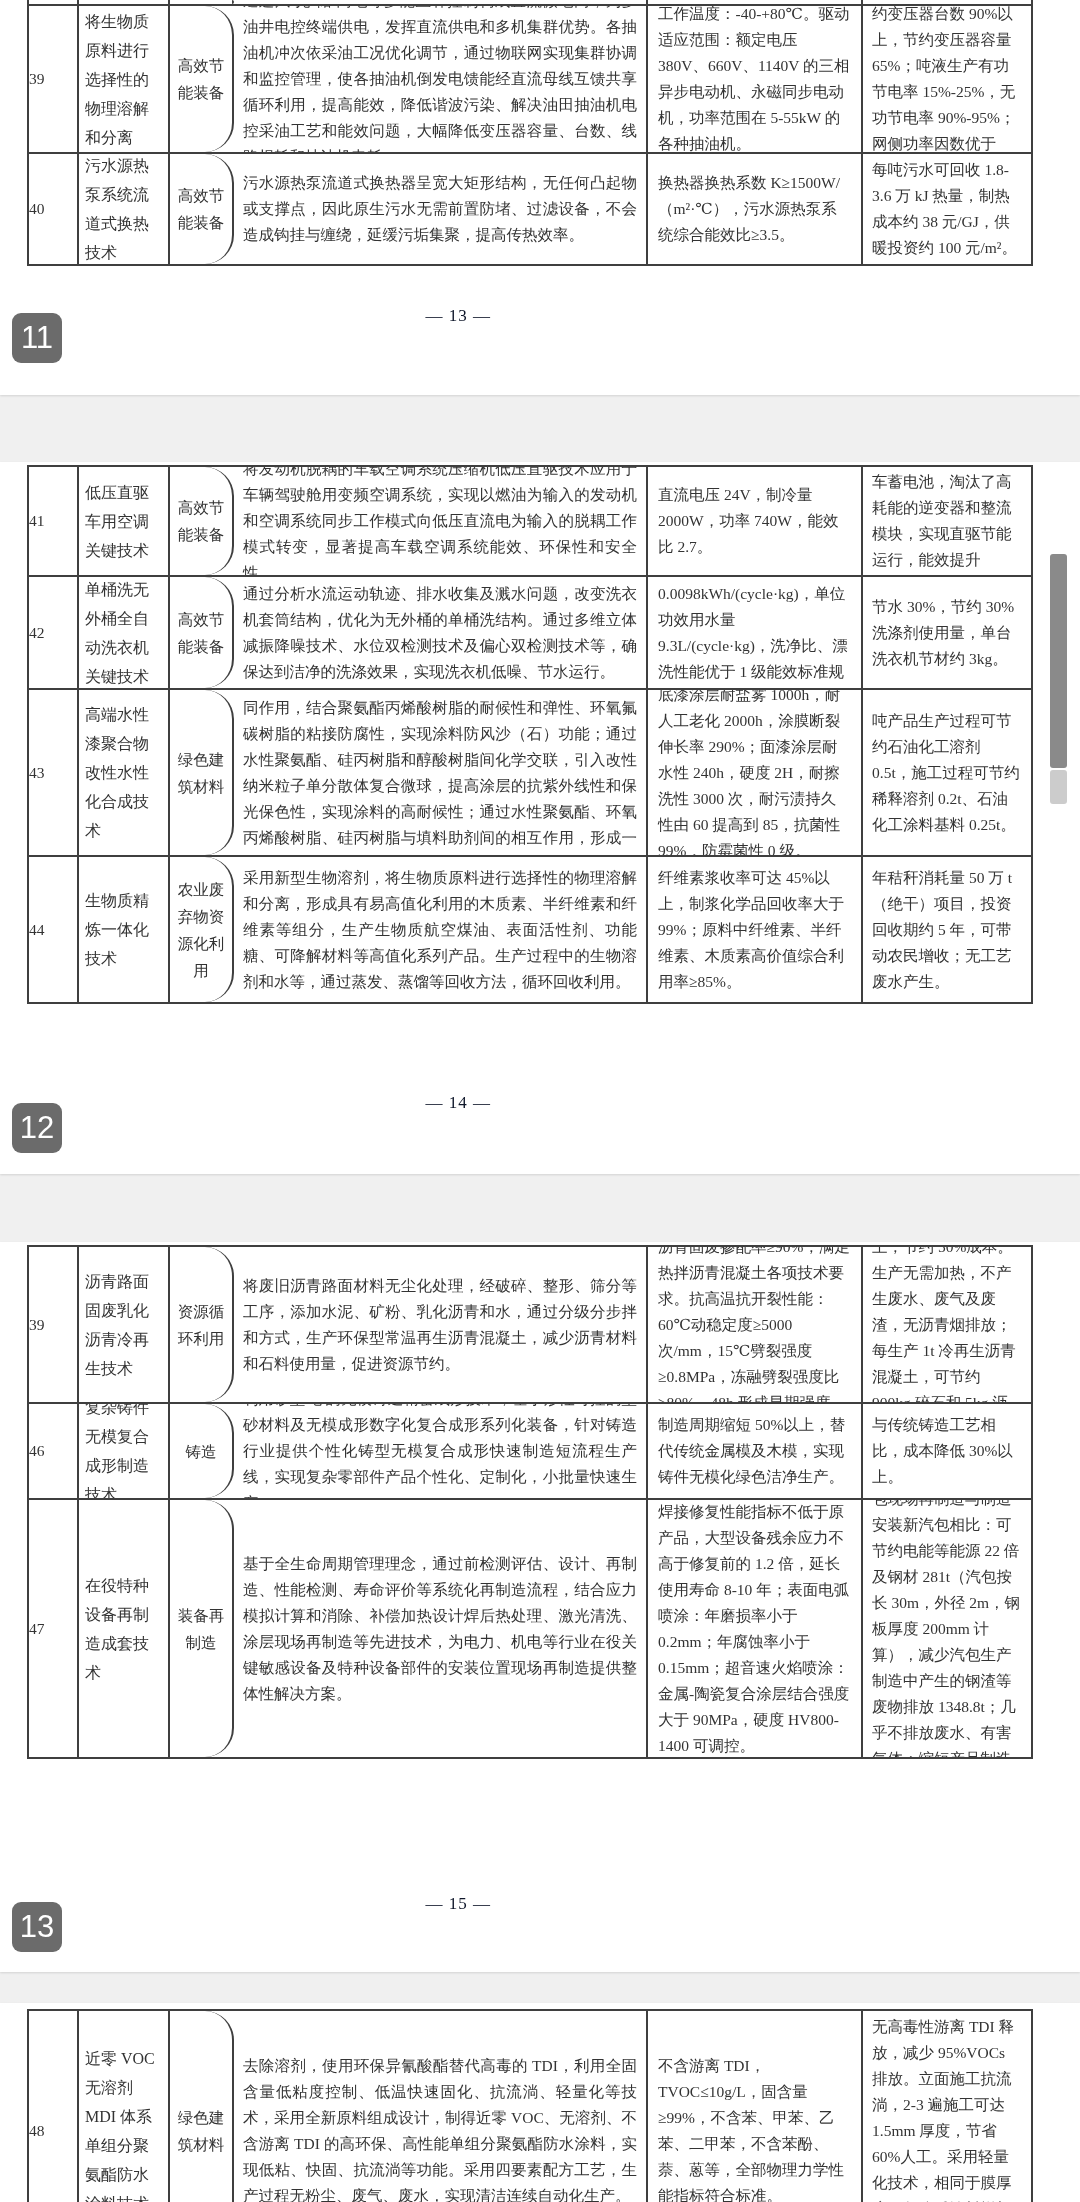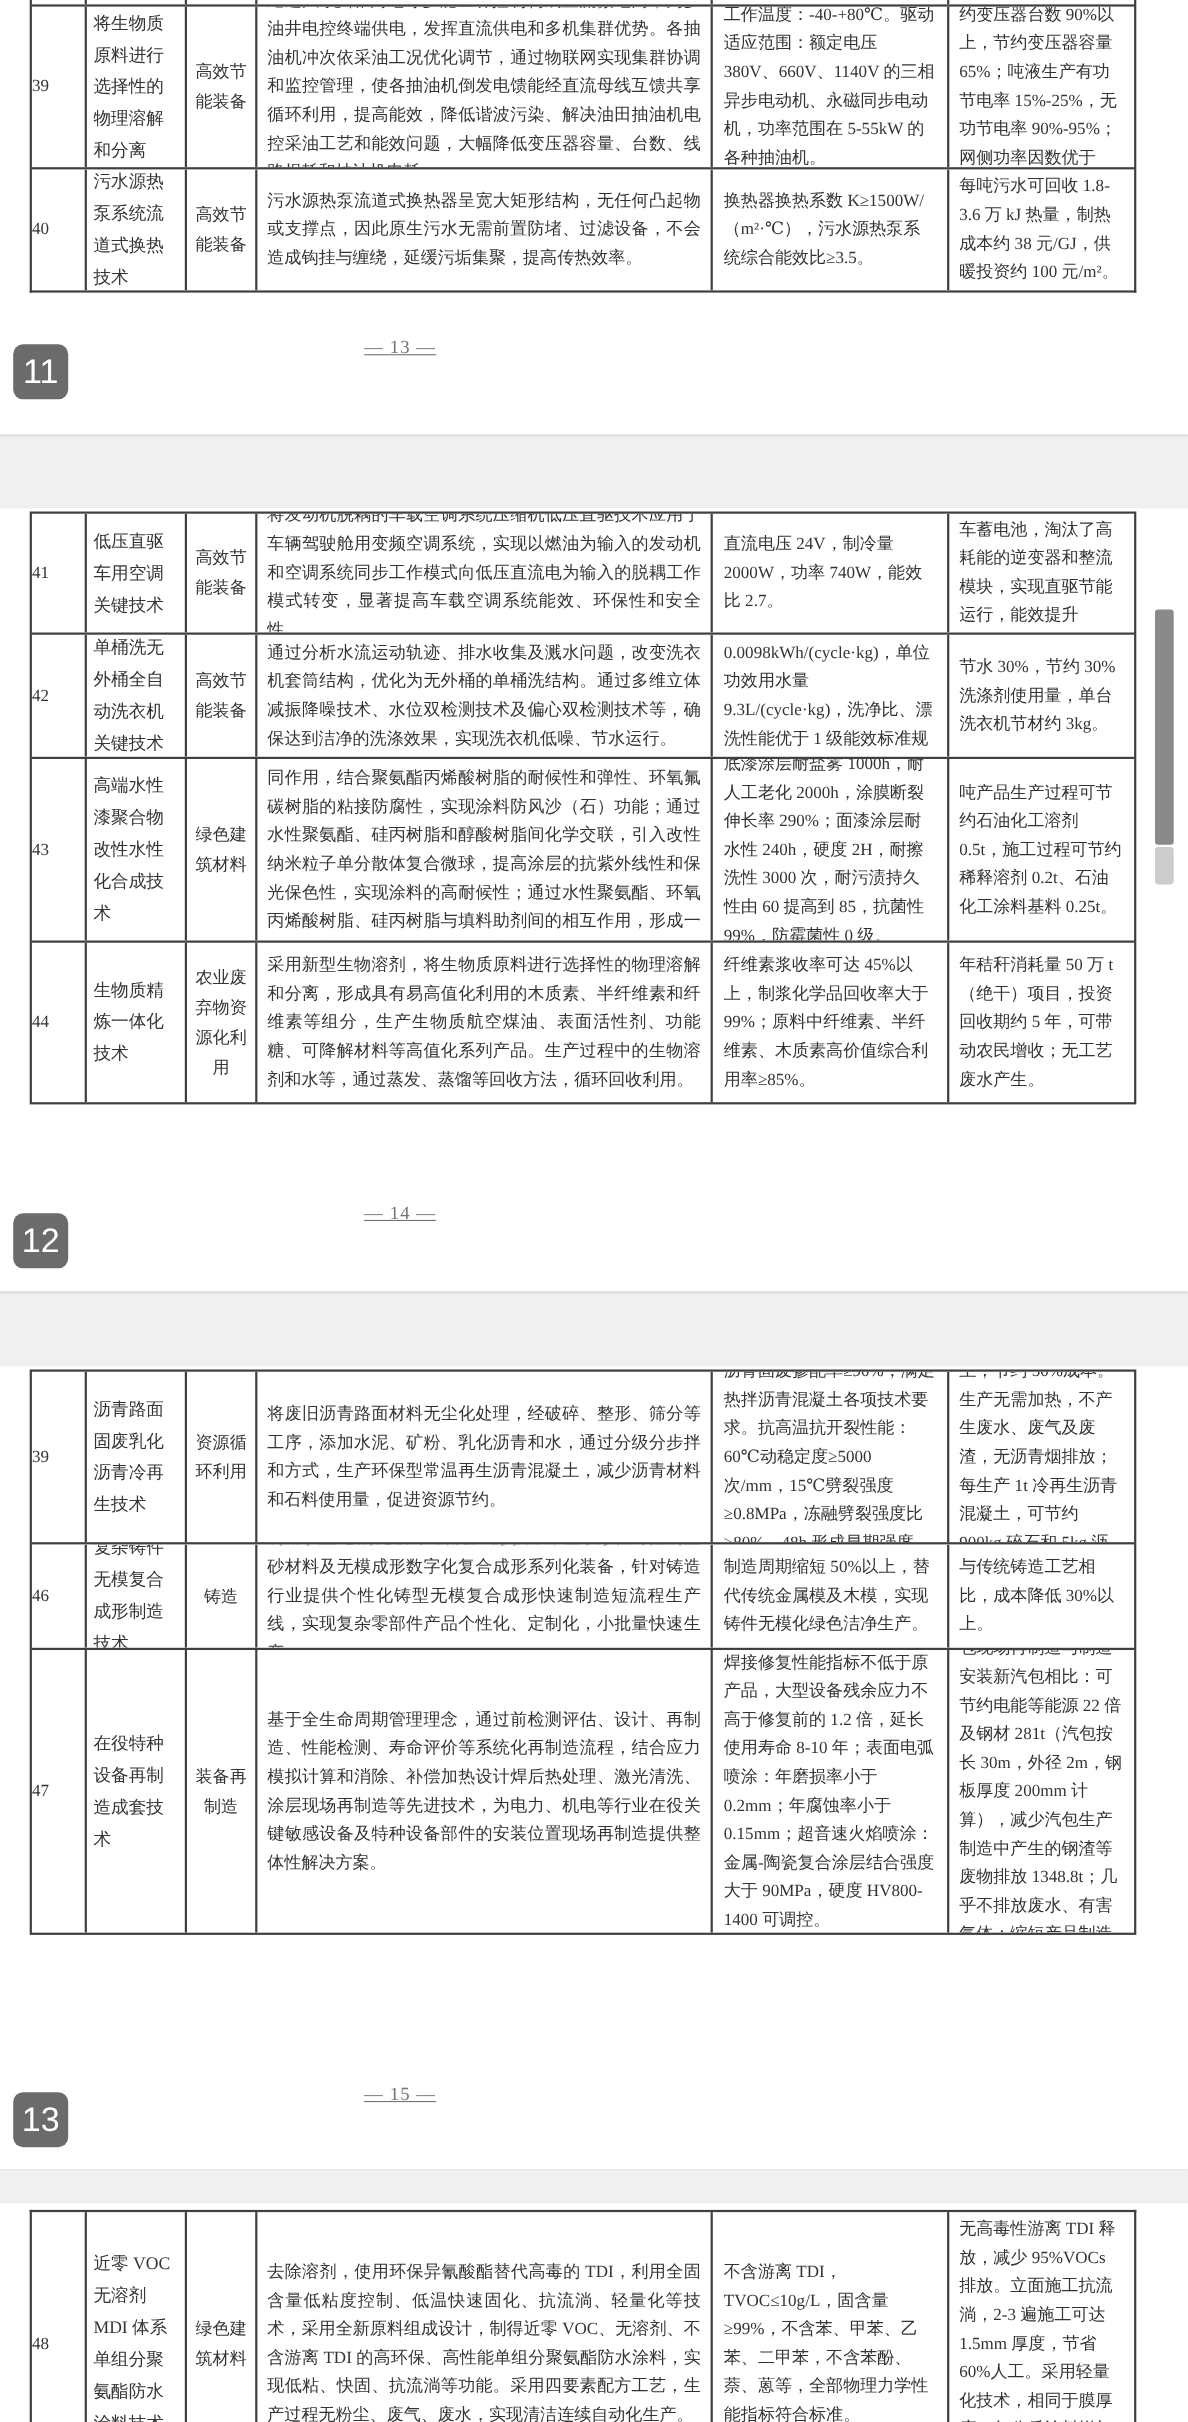--- a/index.html
+++ b/index.html
@@ -15,33 +15,33 @@
   #tbl2{top:3px;}
   #tbl3{top:3px;}
   #tbl4{top:6px;border-bottom:none;}
   .tr{display:flex;border-bottom:2px solid #3f3f3f;box-sizing:border-box;overflow:hidden;}
   .tbl .tr:last-child{border-bottom:none;}
   #tbl1 .tr:last-child, #tbl2 .tr:last-child, #tbl3 .tr:last-child{border-bottom:none;}
   .td{border-right:2px solid #3f3f3f;box-sizing:border-box;display:flex;align-items:center;overflow:hidden;}
   .td:last-child{border-right:none;}
   .c-no{width:50px;justify-content:flex-start;font-size:16px;}
   .c-name{width:91px;}
-  .c-cat{width:64px;justify-content:center;}
+  .c-cat{width:64px;justify-content:center;border-radius:29px;}
   .c-desc{width:414px;}
   .c-spec{width:215px;}
   .c-ben{flex:1;}
   .inner{width:100%;box-sizing:border-box;font-size:15.5px;line-height:26px;}
   .c-name .inner{padding:4px 6px;font-size:16px;line-height:29px;text-align:left;}
   .c-cat .inner{padding:4px 5px;text-align:center;line-height:27px;}
   .c-desc .inner{padding:4px 9px;text-align:justify;}
   .c-spec .inner{padding:4px 10px;text-align:left;}
   .c-ben .inner{padding:4px 9px;text-align:left;}
   .stub{height:6px;}
   .stub .td{border-bottom:none;}
-  .footer{position:absolute;width:160px;text-align:left;font-size:17px;letter-spacing:1px;color:#737373;text-decoration:underline;}
+  .footer{position:absolute;width:160px;text-align:right;font-size:17px;letter-spacing:1px;color:#0f172a;}
   #footer1{left:331px;top:306px;}
   #footer2{left:331px;top:631px;}
   #footer3{left:331px;top:652px;}
   .badge{position:absolute;left:12px;width:50px;height:50px;background:#6b6b6b;border-radius:9px;
          color:#fff;font-family:"Liberation Sans","DejaVu Sans",sans-serif;font-size:31px;
          display:flex;align-items:center;justify-content:center;cursor:pointer;}
   #badge1{top:313px;}
   #badge2{top:1103px;}
   #badge3{top:1902px;}
   .sb-thumb{position:absolute;left:1050px;width:17px;border-radius:3px;}

